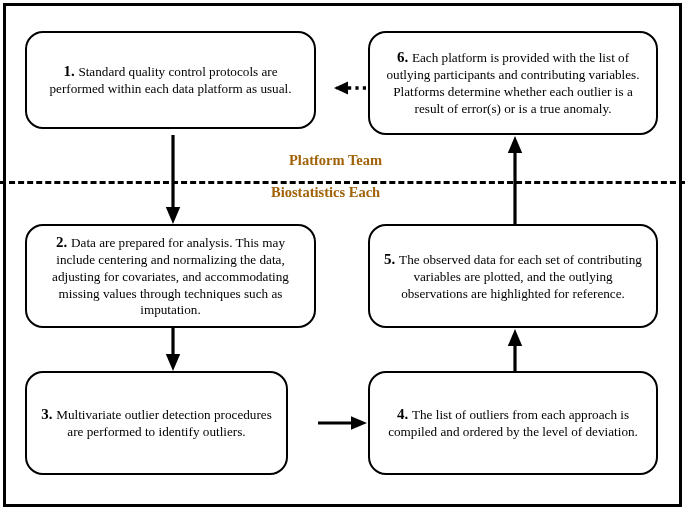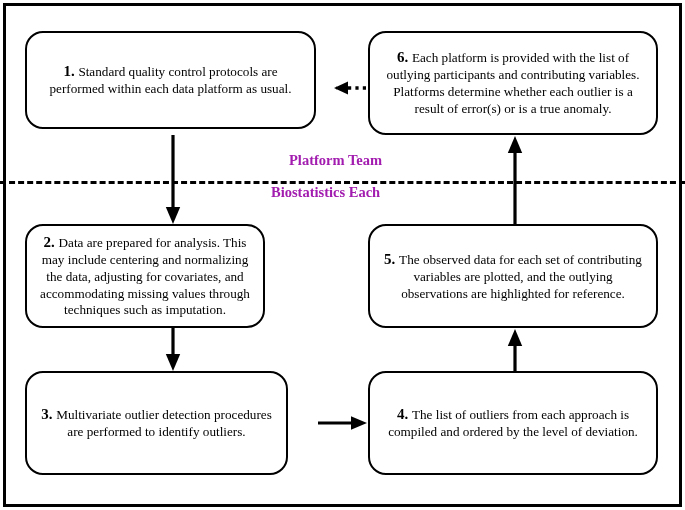--- a/index.html
+++ b/index.html
@@ -50,21 +50,21 @@
     position: absolute;
     left: 0;
     width: 685px;
     height: 0;
     border-top: 3.5px dashed #000000;
   }
   .lane-label {
     position: absolute;
     font-weight: bold;
     font-size: 14.5px;
-    color: #a21caf;
+    color: #a16207;
     white-space: nowrap;
     background: #ffffff;
     padding: 0 6px;
   }
 
   
   .arrow { position: absolute; }
   .arrow svg { display: block; overflow: visible; }
 </style>
 </head>
@@ -81,21 +81,21 @@
     </div>
   </div>
 
   <div class="node" style="left:368px; top:31px; width:290px; height:104px;">
     <div>
       <span class="num">6. </span>
       <span class="txt">Each platform is provided with the list of outlying participants and contributing variables.  Platforms determine whether each outlier is a result of error(s) or is a true anomaly.</span>
     </div>
   </div>
 
-  <div class="node" style="left:25px; top:224px; width:240px; height:104px;">
+  <div class="node" style="left:25px; top:224px; width:291px; height:104px;">
     <div>
       <span class="num">2. </span>
       <span class="txt">Data are prepared for analysis.  This may include centering and normalizing the data, adjusting for covariates, and accommodating missing values through techniques such as imputation.</span>
     </div>
   </div>
 
   <div class="node" style="left:368px; top:224px; width:290px; height:104px;">
     <div>
       <span class="num">5. </span>
       <span class="txt">The observed data for each set of contributing variables are plotted, and the outlying observations are highlighted for reference.</span>

